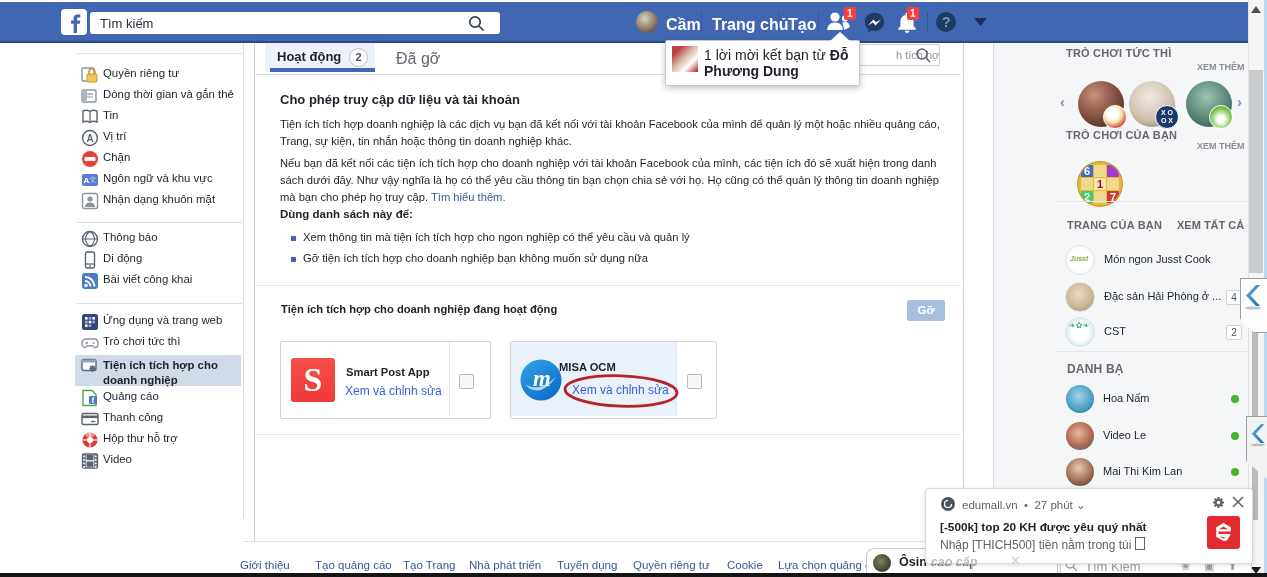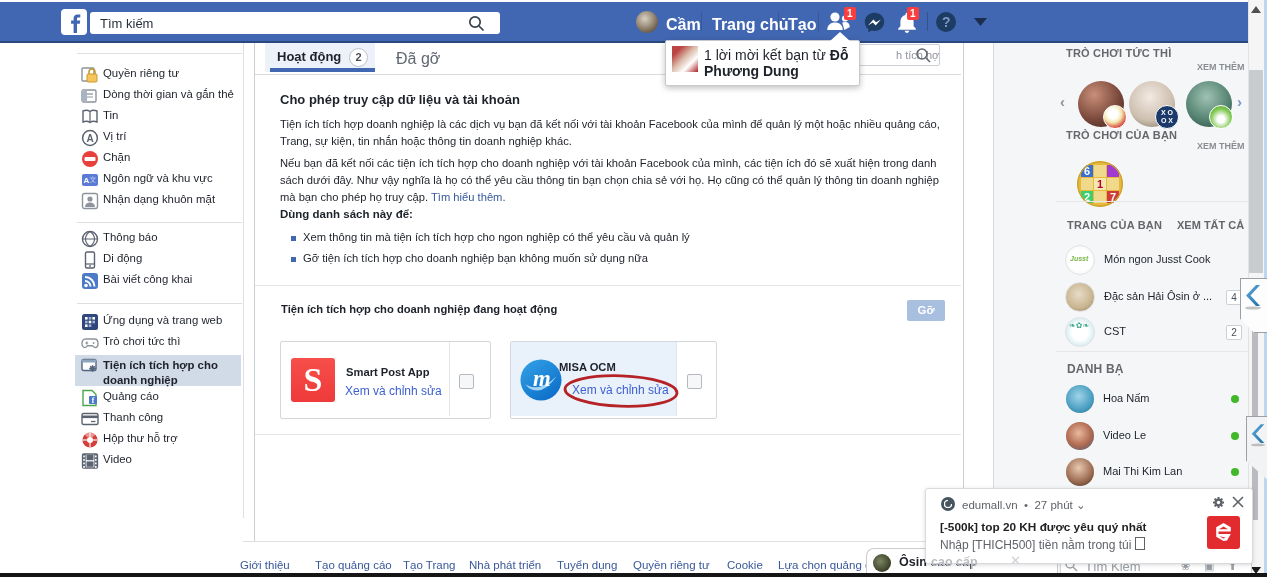--- a/index.html
+++ b/index.html
@@ -279,21 +279,21 @@
           </g>
 <circle cx="23" cy="23" r="22.3" fill="none" stroke="#caa22e" stroke-width="1.4"></circle>
         </g>
       </svg>
   <div class="rdiv" style="top:201px"></div>
   <div class="rh" style="left:1067px;top:219px">TRANG CỦA BẠN</div>
   <div class="rlink" style="left:1177px;top:219px;font-size:11px;color:#65676b">XEM TẤT CẢ</div>
   <div class="abs" style="left:1065px;top:245px;width:30px;height:30px;border-radius:50%;background:radial-gradient(circle at 50% 50%,#fff 55%,#e9f2e0);border:1px solid #e0e2e6;box-sizing:border-box"></div>
   <div class="rname" style="left:1104px;top:253px">Món ngon Jusst Cook</div>
   <div class="abs" style="left:1065px;top:282px;width:30px;height:30px;border-radius:50%;background:radial-gradient(circle at 45% 40%,#e8dcc8,#c9b590 60%,#8a7a5a);border:1px solid #e0e2e6;box-sizing:border-box"></div>
-  <div class="rname" style="left:1104px;top:290px">Đặc sản Hải Ôsin ở ...</div>
+  <div class="rname" style="left:1104px;top:290px">Đặc sản Hải Phòng ở ...</div>
   <div class="nbadge" style="left:1226px;top:290px">4</div>
   <div class="abs" style="left:1065px;top:317px;width:30px;height:30px;border-radius:50%;background:radial-gradient(circle at 50% 50%,#fff 40%,#dceef2 70%,#bcd);border:1px solid #e0e2e6;box-sizing:border-box"></div>
   <div class="rname" style="left:1104px;top:325px">CST</div>
   <div class="nbadge" style="left:1226px;top:325px">2</div>
   <div class="abs" style="left:1070px;top:255px;font-size:7px;color:#7ab648;font-style:italic;font-weight:bold">Jusst</div>
   <div class="abs" style="left:1069px;top:321px;font-size:8px;color:#4a8">❧✿❧</div>
   <div class="rdiv" style="top:351px"></div>
   <div class="rh" style="left:1067px;top:362px;font-size:12px">DANH BẠ</div>
   <div class="abs" style="left:1066px;top:385px;width:28px;height:28px;border-radius:50%;background:radial-gradient(circle at 45% 40%,#9fd4e8,#4a9ec2 60%,#2a6a8a)"></div>
   <div class="rname" style="left:1103px;top:392px">Hoa Nấm</div>

